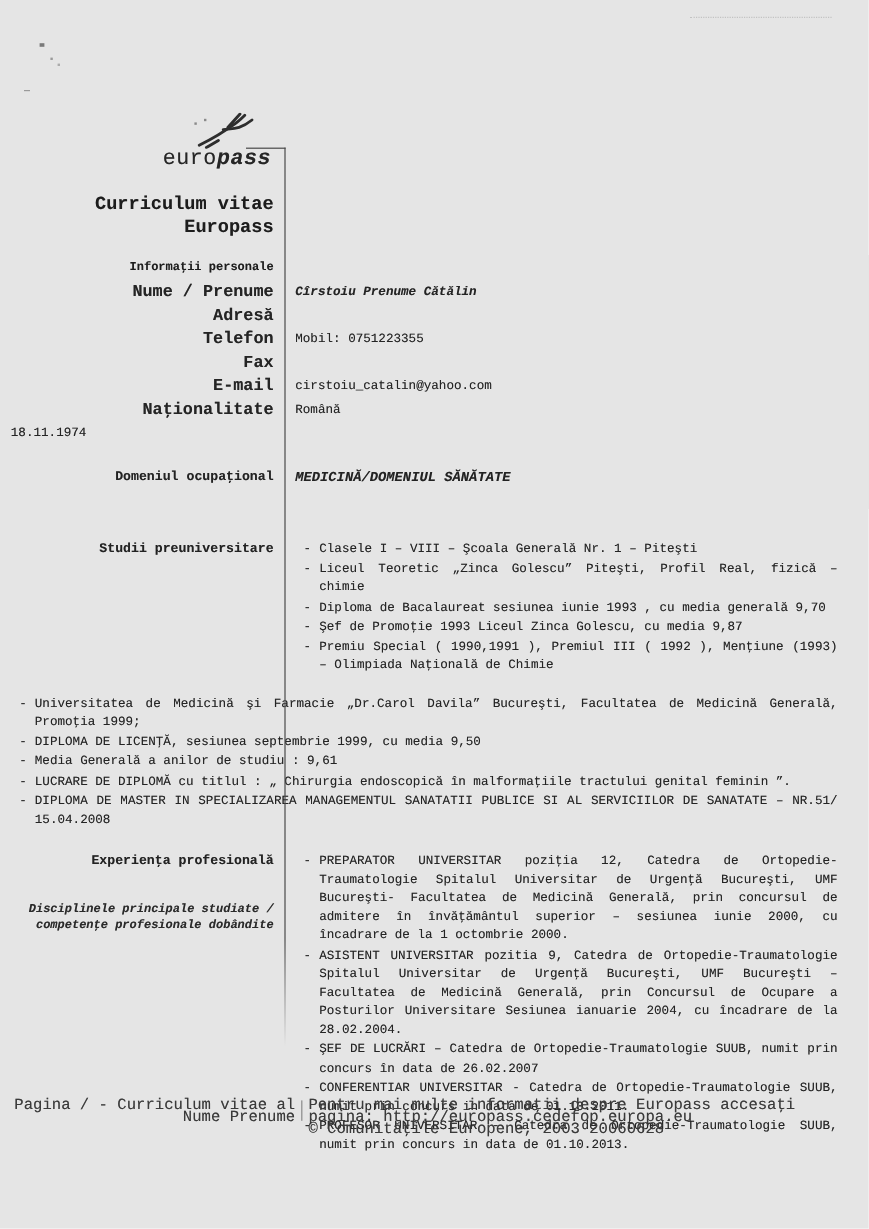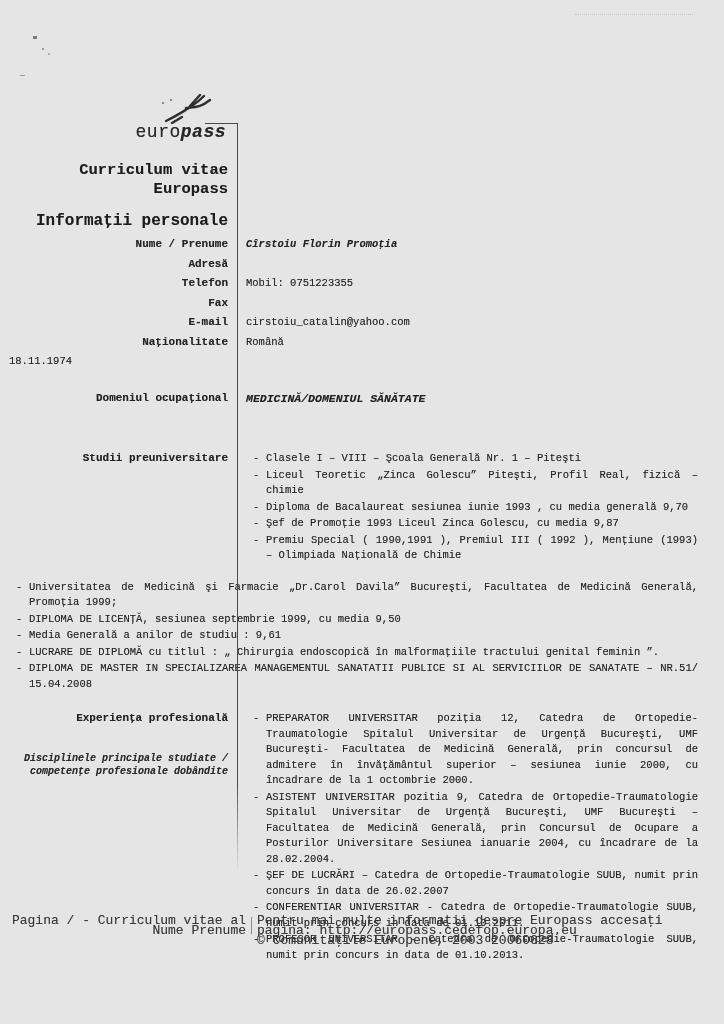--- a/index.html
+++ b/index.html
@@ -36,26 +36,26 @@
   .wordmark { font-size:18px; letter-spacing:0.5px; color:#262626; line-height:16px; }
   .wordmark .euro { font-weight:400; }
   .wordmark .pass { font-weight:700; font-style:italic; }
 
   
   .title-row { margin-top:19px; }
   .cv-title { font-size:15.5px; font-weight:700; line-height:19px; color:#1d1d1d; }
 
   
   .info-heading-row { margin-top:13px; }
-  .info-heading { font-size:16px; font-weight:700; color:#1d1d1d; }
+  .info-heading { font-size:10px; font-weight:700; color:#1d1d1d; }
 
   
   .personal { margin-top:7px; }
   .p-row { margin-bottom:5.5px; }
-  .p-row .cell-label { font-size:11px; font-weight:700; color:#242424; line-height:14px; }
+  .p-row .cell-label { font-size:14px; font-weight:700; color:#242424; line-height:14px; }
   .p-row .cell-content { font-size:10.5px; line-height:14px; color:#242424; }
   .p-row.gap-above { margin-top:2px; }
   .value-name { font-weight:700; font-style:italic; font-size:12px; }
 
   
   .occ-row { margin-top:23px; }
   .occ-row .cell-label { font-size:11px; font-weight:700; line-height:15px; }
   .occ-row .cell-content { font-weight:700; font-style:italic; font-size:11.5px; line-height:15px; }
 
   
@@ -121,21 +121,21 @@
   <div class="row info-heading-row">
     <div class="cell-label">
       <span class="info-heading">Informaţii personale</span>
     </div>
     <div class="cell-content"></div>
   </div>
 
   <div class="personal">
     <div class="row p-row">
       <div class="cell-label">Nume / Prenume</div>
-      <div class="cell-content value-name">Cîrstoiu Florin Promoţia</div>
+      <div class="cell-content value-name">Cîrstoiu Prenume Cătălin</div>
     </div>
     <div class="row p-row">
       <div class="cell-label">Adresă</div>
       <div class="cell-content"></div>
     </div>
     <div class="row p-row">
       <div class="cell-label">Telefon</div>
       <div class="cell-content">Mobil: 0751223355</div>
     </div>
     <div class="row p-row">

